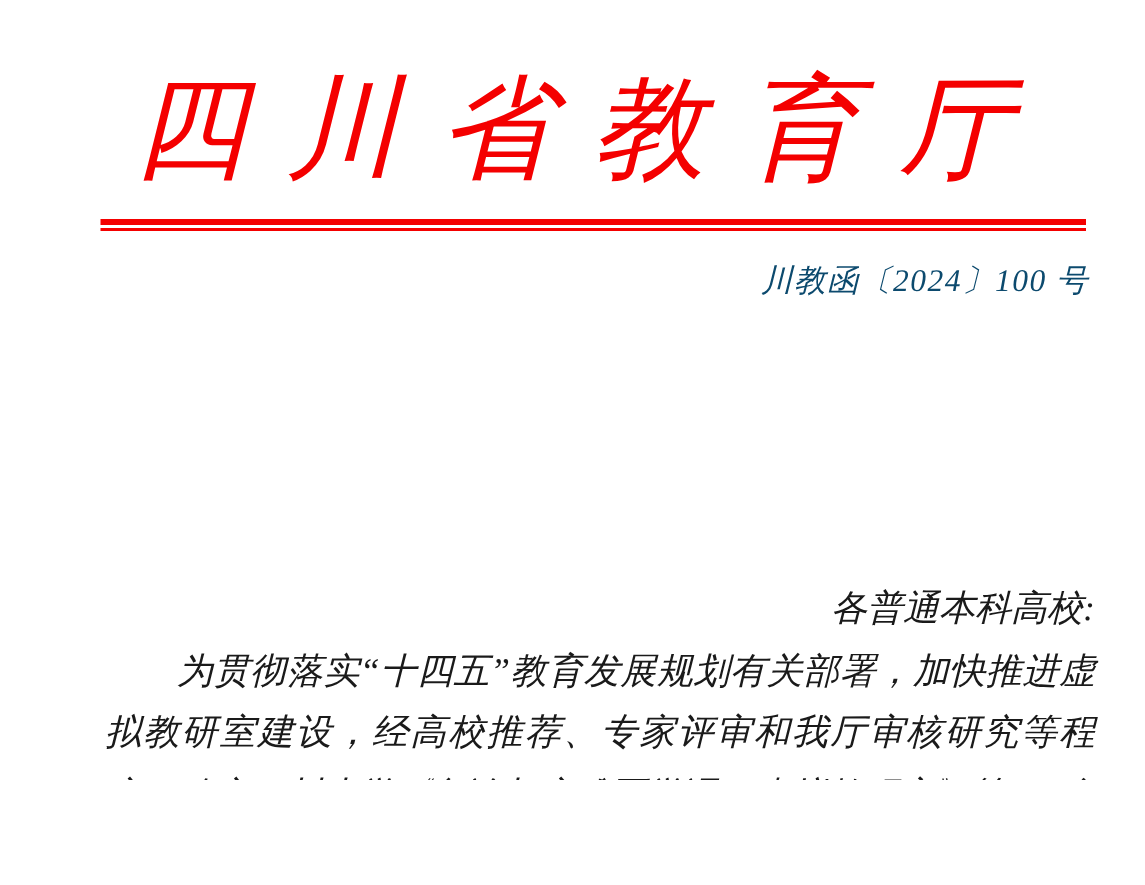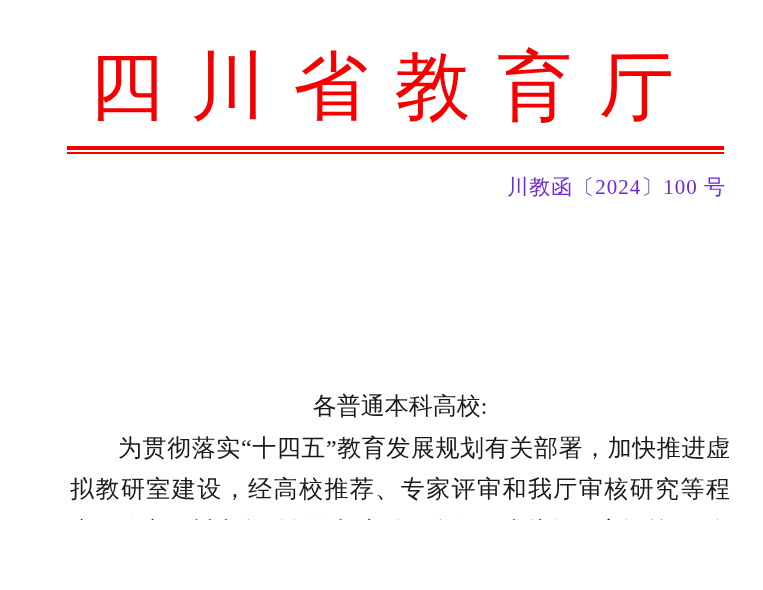--- a/index.html
+++ b/index.html
@@ -5,20 +5,21 @@
   * { margin: 0; padding: 0; box-sizing: border-box; }
   html, body { background: #ffffff; }
   .page {
     position: relative;
     width: 763px;
     height: 520px;
     background: #ffffff;
     overflow: hidden;
     font-family: "Liberation Serif", "DejaVu Serif", serif;
     color: #1a1a1a;
+    font-style: italic;
   }
   .agency-masthead {
     position: absolute;
     top: 44px;
     left: 0;
     right: 0;
     text-align: center;
     font-size: 75px;
     line-height: 86px;
     letter-spacing: 27px;
@@ -35,21 +36,21 @@
   }
   .rule-thick { height: 4px; background: #f40000; }
   .rule-thin  { height: 2px; background: #f40000; margin-top: 2px; }
   .doc-number {
     position: absolute;
     top: 174px;
     right: 37px;
     font-size: 21px;
     line-height: 26px;
     letter-spacing: 1px;
-    color: #6d28d9;
+    color: #0c4a6e;
     white-space: nowrap;
   }
   .doc-title {
     position: absolute;
     top: 252px;
     left: 0;
     right: 0;
     text-align: center;
     font-weight: 700;
     font-size: 33px;
@@ -59,21 +60,21 @@
   .doc-body {
     position: absolute;
     top: 386px;
     left: 70px;
     width: 660px;
     font-size: 24px;
     line-height: 41.5px;
     text-align: justify;
     color: #1a1a1a;
   }
-  .salutation { text-align: center; }
+  .salutation { text-align: right; }
   .body-paragraph { text-indent: 2em; }
 </style>
 </head>
 <body>
 
 <div class="page">
 
   <div class="agency-masthead">四川省教育厅</div>
 
   <div class="masthead-divider">

